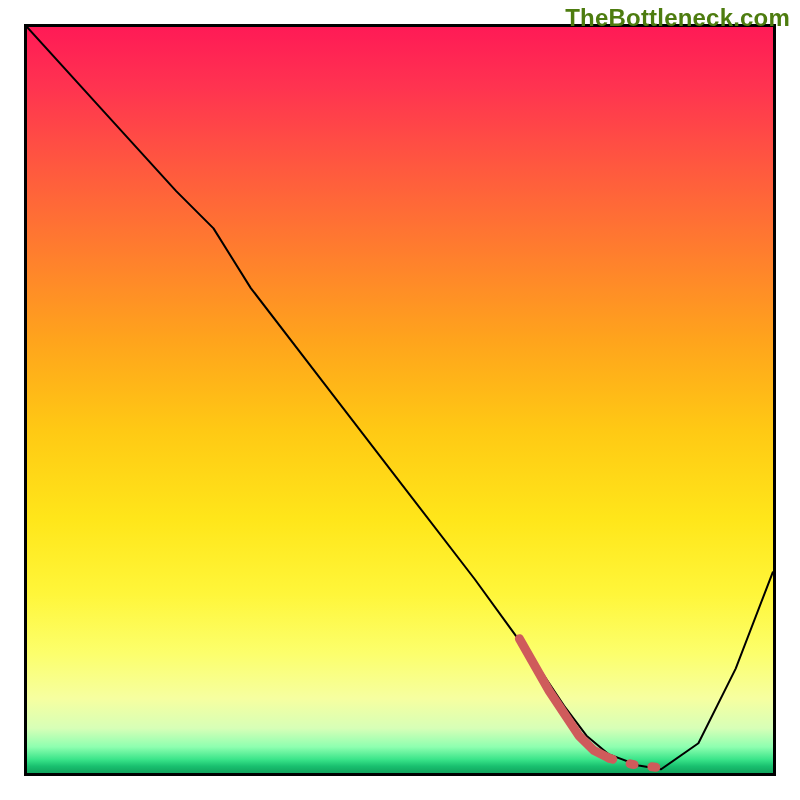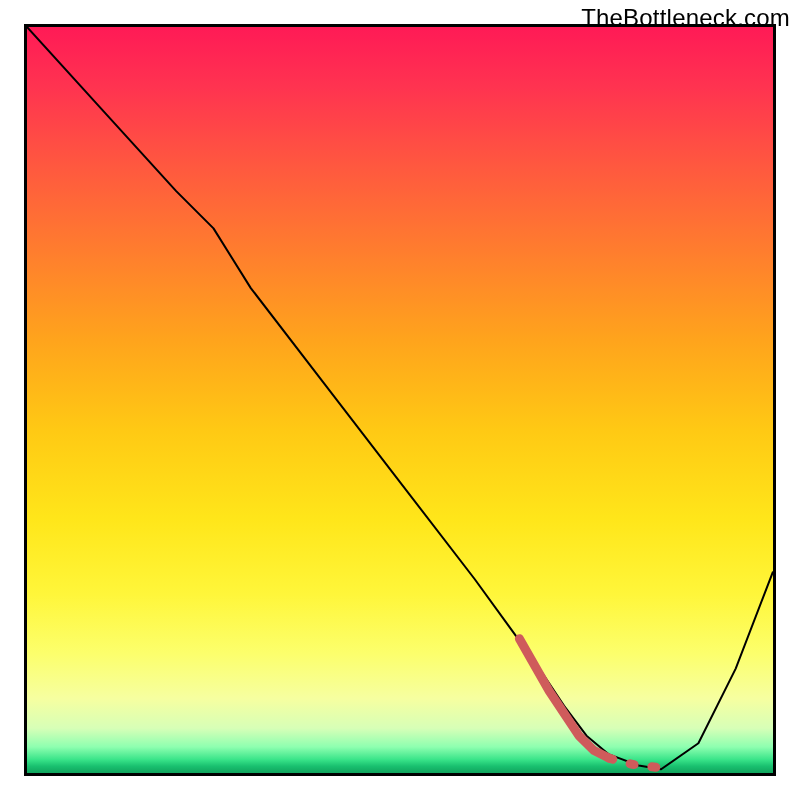--- a/index.html
+++ b/index.html
@@ -14,22 +14,22 @@
   .stage {
     position: relative;
     width: 800px;
     height: 800px;
   }
   .watermark {
     position: absolute;
     top: 4px;
     right: 10px;
     font-size: 24px;
-    font-weight: 400;
-    color: #000000;
+    font-weight: 700;
+    color: #4d7c0f;
     letter-spacing: 0.2px;
     z-index: 30;
   }
   .plot-box {
     position: absolute;
     left: 24px;
     top: 24px;
     width: 752px;
     height: 752px;
     box-sizing: border-box;

